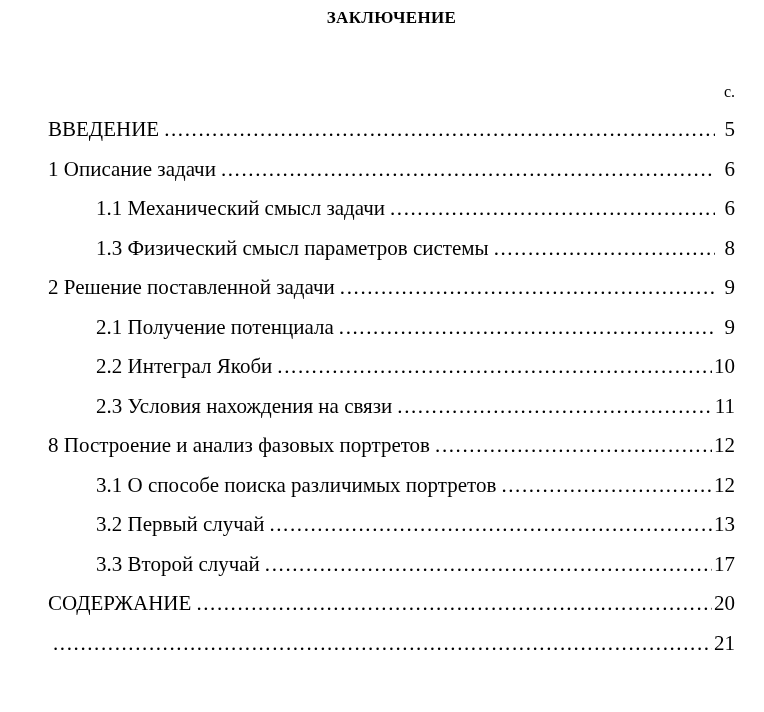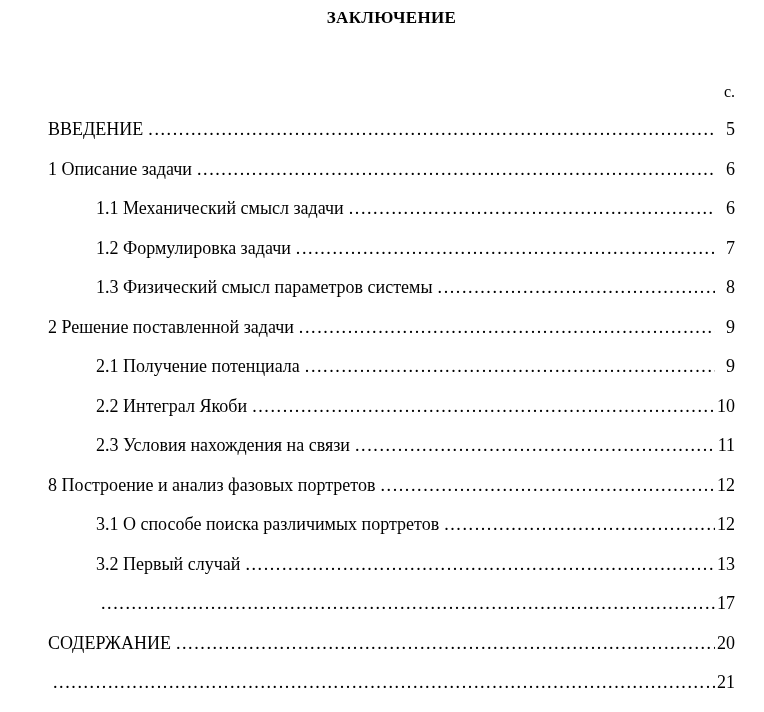--- a/index.html
+++ b/index.html
@@ -33,21 +33,21 @@
     font-size: 16px;
     line-height: 20px;
     text-align: right;
   }
   .toc-list {
     margin-top: 8px;
   }
   .toc-row {
     display: flex;
     align-items: baseline;
-    font-size: 18px;
+    font-size: 21px;
     line-height: 39.5px;
     white-space: nowrap;
   }
   .toc-row.level-1 {
     padding-left: 48px;
   }
   .toc-label {
     flex: 0 0 auto;
   }
   .toc-leader {
@@ -85,25 +85,20 @@
     <span class="toc-label">1 Описание задачи</span>
     <span class="toc-leader"></span>
     <span class="toc-page">6</span>
   </div>
       <div class="toc-row level-1">
     <span class="toc-label">1.1 Механический смысл задачи</span>
     <span class="toc-leader"></span>
     <span class="toc-page">6</span>
   </div>
       <div class="toc-row level-1">
-    <span class="toc-label">1.2 Формулировка задачи</span>
-    <span class="toc-leader"></span>
-    <span class="toc-page">7</span>
-  </div>
-      <div class="toc-row level-1">
     <span class="toc-label">1.3 Физический смысл параметров системы</span>
     <span class="toc-leader"></span>
     <span class="toc-page">8</span>
   </div>
       <div class="toc-row">
     <span class="toc-label">2 Решение поставленной задачи</span>
     <span class="toc-leader"></span>
     <span class="toc-page">9</span>
   </div>
       <div class="toc-row level-1">
@@ -130,20 +125,21 @@
     <span class="toc-label">3.1 О способе поиска различимых портретов</span>
     <span class="toc-leader"></span>
     <span class="toc-page">12</span>
   </div>
       <div class="toc-row level-1">
     <span class="toc-label">3.2 Первый случай</span>
     <span class="toc-leader"></span>
     <span class="toc-page">13</span>
   </div>
       <div class="toc-row level-1">
+    <span class="toc-label">3.3 Второй случай</span>
     <span class="toc-leader"></span>
     <span class="toc-page">17</span>
   </div>
       <div class="toc-row">
     <span class="toc-label">СОДЕРЖАНИЕ</span>
     <span class="toc-leader"></span>
     <span class="toc-page">20</span>
   </div>
       <div class="toc-row">
     <span class="toc-leader"></span>

